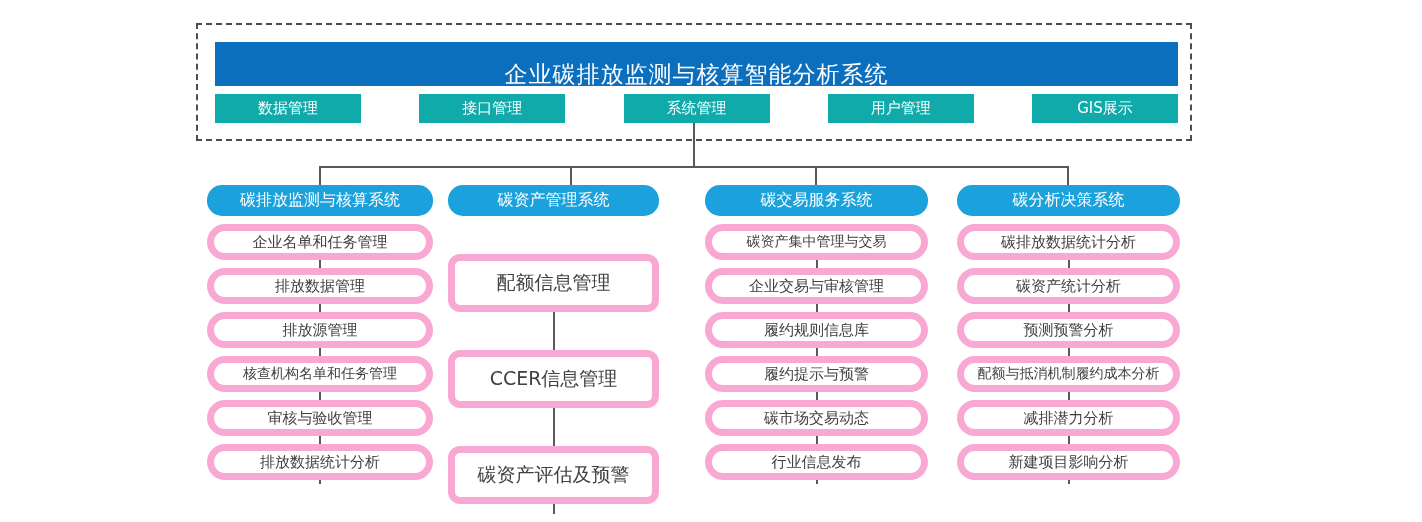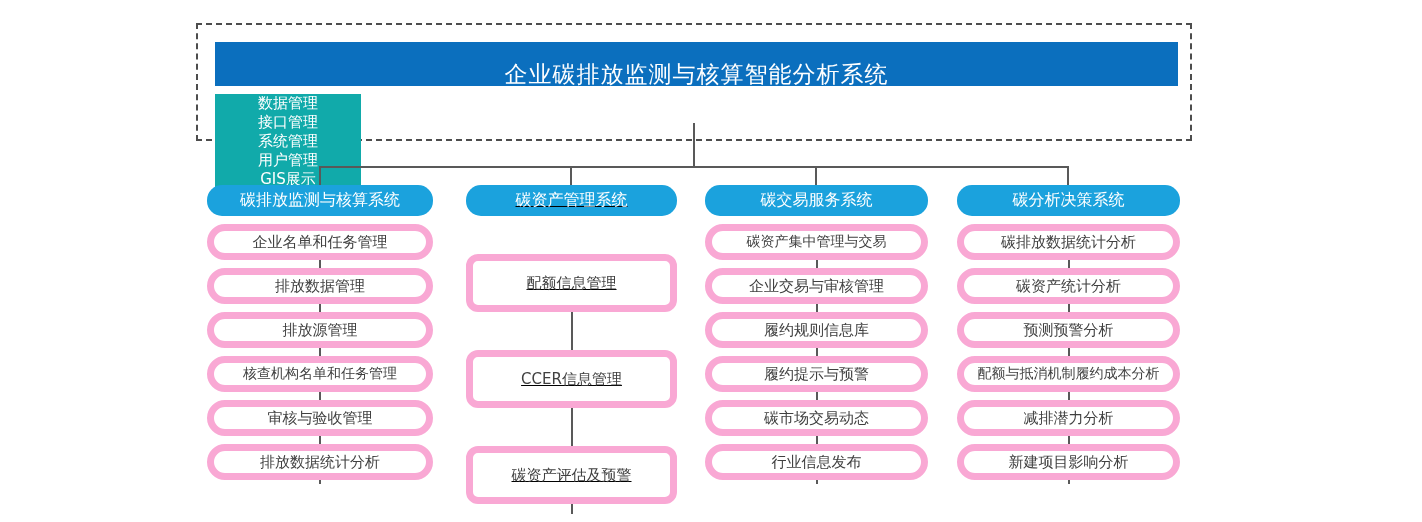--- a/index.html
+++ b/index.html
@@ -50,21 +50,20 @@
 
   .nav-row {
     position: absolute;
     left: 215px;
     top: 94px;
     width: 963px;
     height: 29px;
     display: flex;
     justify-content: space-between;
     align-items: stretch;
-    flex-direction: column;
   }
   .nav-btn {
     width: 146px;
     background: #11aaaa;
     display: flex;
     align-items: center;
     justify-content: center;
     color: #ffffff;
     font-size: 15px;
     white-space: nowrap;
@@ -126,26 +125,26 @@
   .dense .item {
     height: 36px;
     border-radius: 18px;
     font-size: 15px;
     margin-top: 8px;
   }
   
   .sparse .item {
     height: 58px;
     border-radius: 12px;
-    font-size: 15px;
+    font-size: 19px;
     margin-top: 38px;
   }
 
   .c1 { left: 207px; width: 226px; }
-  .c2 { left: 466px; width: 211px; text-decoration: underline; }
+  .c2 { left: 448px; width: 211px; }
   .c3 { left: 705px; width: 223px; }
   .c4 { left: 957px; width: 223px; }
 
   .c1 .item.wide, .c3 .item.wide, .c4 .item.wide { font-size: 14px; }
 </style>
 </head>
 <body>
 
 <div id="canvas">
 

